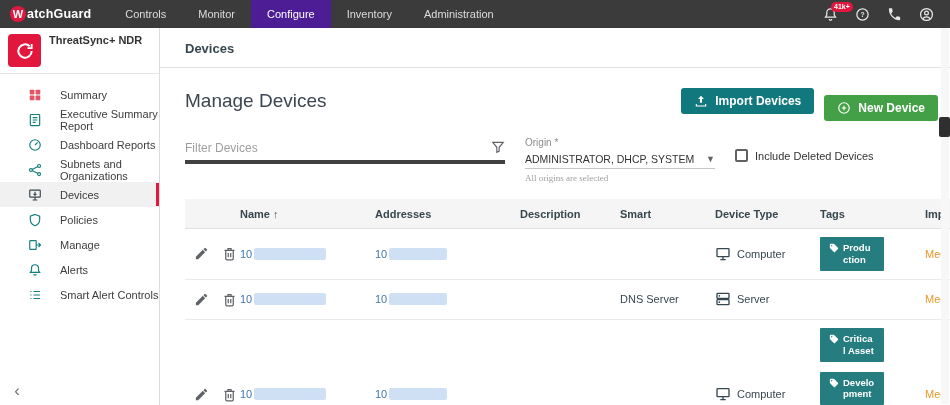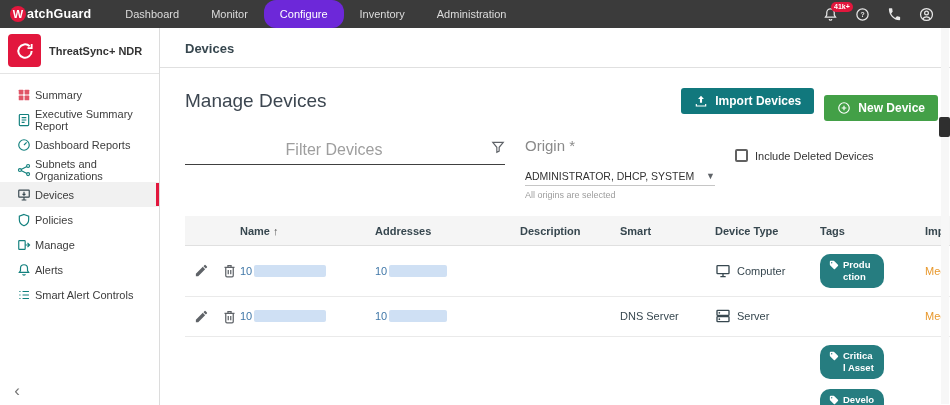--- a/index.html
+++ b/index.html
@@ -10,39 +10,39 @@
 
   
   .topnav { position:absolute; top:0; left:0; right:0; height:28px; background:#3b3b3b;
             display:flex; align-items:stretch; color:#e8e8e8; z-index:30; }
   .brand { display:flex; align-items:center; gap:1px; padding:0 18px 0 10px; }
   .brand-circle { width:16px; height:16px; border-radius:50%; background:#e2173d; color:#fff;
                   font-size:11px; font-weight:bold; display:flex; align-items:center; justify-content:center; }
   .brand-rest { color:#fff; font-size:12.5px; font-weight:bold; letter-spacing:.2px; }
   .nav-menu { display:flex; align-items:stretch; }
   .nav-item { display:flex; align-items:center; padding:0 16px; font-size:11px; color:#dcdcdc; cursor:pointer; }
-  .nav-item.active { background:#6d28d9; color:#fff;border-radius:12px; }
+  .nav-item.active { background:#4c1d95; color:#fff; }
   .nav-right { margin-left:auto; display:flex; align-items:center; gap:17px; padding-right:16px; }
   .nav-ic { position:relative; width:15px; height:15px; color:#e8e8e8; display:inline-flex; cursor:pointer; }
   .nav-ic svg { width:15px; height:15px; }
   .badge { position:absolute; top:-5px; left:8px; background:#e2173d; color:#fff; font-size:7px;
            font-weight:bold; border-radius:7px; padding:1px 3px; line-height:1.2; white-space:nowrap; }
 
   
   .sidebar { position:absolute; top:28px; left:0; bottom:0; width:160px; background:#fff;
              border-right:1px solid #dcdcdc; z-index:20; }
-  .product { display:flex; align-items:center; gap:8px; padding:6px 8px; height:46px;
+  .product { display:flex; gap:8px; padding:6px 8px; height:46px;
              border-bottom:1px solid #e4e4e4; }
   .product-tile { width:33px; height:33px; border-radius:4px; background:#e2173d; color:#fff;
                   display:flex; align-items:center; justify-content:center; flex:0 0 33px; }
   .product-tile svg { width:20px; height:20px; }
   .product-name { font-size:11px; font-weight:bold; color:#333; }
   .side-list { padding-top:8px; }
-  .side-item { position:relative; display:flex; align-items:center; gap:4px; height:25px;
-               padding-left:17px; font-size:11px; color:#3c3c3c; cursor:pointer; }
+  .side-item { position:relative; display:flex; align-items:center; gap:18px; height:25px;
+               padding-left:28px; font-size:11px; color:#3c3c3c; cursor:pointer; }
   .side-item .icn { width:14px; height:14px; display:inline-flex; color:#12807e; flex:0 0 14px; }
   .side-item .icn svg { width:14px; height:14px; }
   .side-item:nth-child(1) .icn { color:#e05667; }
   .side-item:nth-child(5) .icn { color:#37474f; }
   .side-item.active { background:#f1f1f1; }
   .side-item.active::after { content:""; position:absolute; right:0; top:1px; bottom:1px; width:3px; background:#e2173d; }
   .collapse { position:absolute; left:8px; bottom:4px; font-size:17px; color:#757575; cursor:pointer; width:18px; text-align:center; }
 
   
   .main { position:absolute; left:160px; top:28px; right:0; bottom:0; background:#fff; overflow:hidden; }
@@ -53,32 +53,32 @@
   .btn { display:inline-flex; align-items:center; gap:7px; height:26px; padding:0 13px;
          border:none; border-radius:3px; color:#fff; font-size:12px; font-weight:bold;
          font-family:"Liberation Sans", sans-serif; cursor:pointer; }
   .btn svg { width:14px; height:14px; }
   .btn-import { margin-left:auto; background:#11787d; }
   .btn-new { margin-left:10px; background:#43a047;margin-top:15px; }
 
   
   .filter-row { display:flex; align-items:flex-start; padding:16px 12px 0 25px; }
   .filter-wrap { position:relative; width:320px; }
-  .filter-input { width:100%; border:none; border-bottom:1px solid #404040; font-size:16px;
-                  color:#444; padding:4px 22px 5px 0; outline:none; font-family:"Liberation Sans", sans-serif;text-align:center; }
+  .filter-input { width:100%; border:none; border-bottom:4px solid #404040; font-size:12px;
+                  color:#444; padding:4px 22px 5px 0; outline:none; font-family:"Liberation Sans", sans-serif; }
   .filter-input::placeholder { color:#9e9e9e; }
   .funnel { position:absolute; right:0; top:3px; width:14px; height:14px; color:#5f6368; cursor:pointer; }
   .funnel svg { width:14px; height:14px; }
   .origin { margin-left:20px; width:190px; cursor:pointer; }
-  .origin-label { font-size:15px; color:#8a8a8a; margin-bottom:16px; }
+  .origin-label { font-size:10px; color:#8a8a8a; margin-bottom:5px; }
   .origin-value-row { display:flex; align-items:center; justify-content:space-between;
                       border-bottom:1px solid #c6c6c6; padding-bottom:3px; }
   .origin-value { font-size:10.5px; color:#333; white-space:nowrap; overflow:hidden; }
   .caret { font-size:9px; color:#5f6368; margin-left:4px; }
-  .origin-helper { font-size:9px; color:#9e9e9e; margin-top:4px; }
+  .origin-helper { font-size:9px; color:#9e9e9e; margin-top:4px;font-family:Liberation Serif, serif; }
   .cb-group { display:flex; align-items:center; gap:7px; margin-left:20px; margin-top:12px; cursor:pointer; }
   .cb { width:13px; height:13px; border:2px solid #616161; border-radius:2px; background:#fff; flex:0 0 13px; }
   .cb-label { font-size:11px; color:#333; }
 
   
   .tbl { margin:16px 0 0 25px; width:calc(100% - 25px); overflow:hidden; }
   .thead, .trow { display:grid; grid-template-columns:55px 135px 145px 100px 95px 105px 105px 60px; }
   .thead { background:#f5f5f5; height:30px; align-items:center; font-size:11px; font-weight:bold;
            color:#37474f; border-bottom:1px solid #e0e0e0; }
   .th { padding-right:6px; display:flex; align-items:center; gap:3px; overflow:hidden; white-space:nowrap; }
@@ -92,21 +92,21 @@
   .redact { display:inline-block; height:12px; background:#cfe0f4; border-radius:2px;
             margin-left:2px; vertical-align:-2px; }
   .redact-name { width:72px; }
   .redact-addr { width:58px; }
   .devtype { display:flex; align-items:center; gap:6px; }
   .dt-icon { width:16px; height:16px; color:#37474f; display:inline-flex; }
   .dt-icon svg { width:16px; height:16px; }
   .tags-cell { display:flex; flex-direction:column; align-items:flex-start; gap:10px;
                white-space:normal; padding:2px 0; }
   .pill { display:inline-flex; align-items:flex-start; gap:4px; background:#267d80; color:#fff;
-          border-radius:10px; padding:5px 9px; font-size:9.5px; font-weight:bold; line-height:1.25;
+          border-radius:1px; padding:5px 9px; font-size:9.5px; font-weight:bold; line-height:1.25;
           width:64px; word-break:break-all; cursor:pointer; }
   .pill-icon { width:10px; height:10px; display:inline-flex; flex:0 0 10px; margin-top:1px; }
   .pill-icon svg { width:10px; height:10px; }
   .imp { color:#e8982c; }
 
   
   .scroll-track { position:absolute; top:28px; right:1px; bottom:1px; width:8px; background:#f7f7f7; z-index:25; }
   .scroll-thumb { position:absolute; top:117px; right:0; width:11px; height:20px; background:#2f2f2f;
                   border-radius:2px; z-index:26; cursor:pointer; }
 </style>
@@ -114,21 +114,21 @@
 <body>
 
 <div class="app">
 
   <header class="topnav">
     <div class="brand">
       <span class="brand-circle">W</span>
       <span class="brand-rest">atchGuard</span>
     </div>
     <nav class="nav-menu">
-        <div class="nav-item">Dashboard</div>
+        <div class="nav-item">Controls</div>
         <div class="nav-item">Monitor</div>
         <div class="nav-item active">Configure</div>
         <div class="nav-item">Inventory</div>
         <div class="nav-item">Administration</div>
       </nav>
     <div class="nav-right">
       <span class="nav-ic">
         <svg viewBox="0 0 24 24" fill="none" stroke="currentColor" stroke-width="2">
             <path d="M12 3a6 6 0 0 1 6 6v4l2 3H4l2-3V9a6 6 0 0 1 6-6z"></path>
             <path d="M10 19a2 2 0 0 0 4 0"></path>

